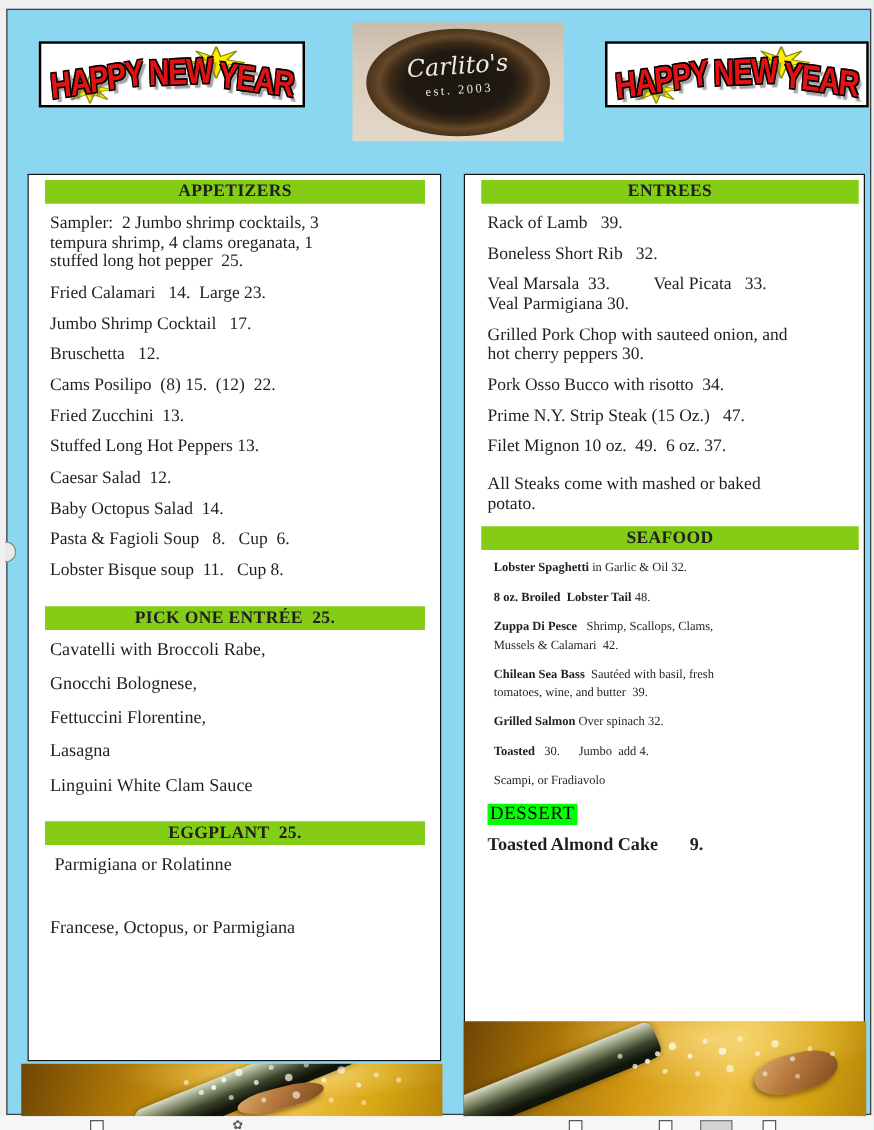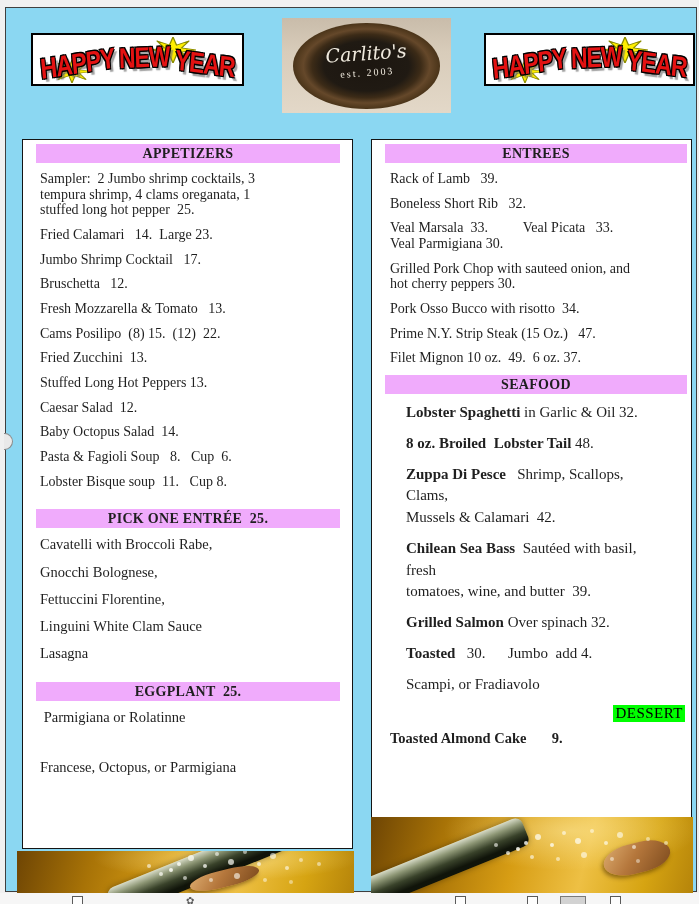--- a/index.html
+++ b/index.html
@@ -57,35 +57,35 @@
     color:#efe9dd; transform:rotate(-4deg); }
   .sign-name { font-style:italic; font-size:19px; font-family:"DejaVu Serif", serif; }
   .sign-est  { font-size:10px; letter-spacing:2px; margin-top:3px; }
   
   .col {
     position:absolute; background:#ffffff; border:1px solid #141414;
   }
   .col-left  { left:22px;  top:139px; width:331px; height:710px; padding:4px 8px 0 17px; }
   .col-right { left:371px; top:139px; width:321px; height:808px; padding:4px 6px 0 18px; }
   .bar {
-    background:#f0abfc; text-align:center; font-weight:bold; font-size:14px;
+    background:#84cc16; text-align:center; font-weight:bold; font-size:14px;
     height:19px; line-height:19px; letter-spacing:.3px; white-space:pre;
   }
   .col-left  .bar { margin:0 4px 8px -4px; }
   .col-right .bar { margin:0 -2px 8px -5px; }
   .item { font-size:14px; line-height:1.12; margin:0 0 9px; white-space:pre-wrap; }
   .item b { font-weight:bold; }
   .sec-pick    { margin-top:20px; }
   .sec-eggpl   { margin-top:20px; }
   .sec-chick   { margin-top:34px; }
   .sec-pick .item, .sec-eggpl .item, .sec-chick .item { margin-bottom:11px; font-size:14.5px; }
   .steak-note { margin:14px 0 10px; font-size:14px; line-height:1.12; white-space:pre-wrap; }
-  .sec-seafood .item { font-size:15px; line-height:1.45; margin:0 16px 9px;font-family:Liberation Serif, serif; }
+  .sec-seafood .item { font-size:10px; line-height:1.45; margin:0 5px 9px;font-family:Liberation Serif, serif; }
   .sec-seafood { margin-top:2px; }
-  .dessert-row { text-align:right; margin:4px 0 8px; }
+  .dessert-row { text-align:left; margin:4px 0 8px; }
   .dessert-label {
     display:inline-block; background:#00ff00; color:#000;
     font-size:15px; padding:0 2px; letter-spacing:.5px;
   }
   .dessert-item { font-size:14.5px; white-space:pre-wrap;font-weight:bold; }
   
   .champagne {
     position:absolute; overflow:hidden;
     background:
       radial-gradient(ellipse at 62% 18%, rgba(255,235,160,.55) 0%, rgba(255,235,160,0) 45%),
@@ -180,39 +180,38 @@
   <div class="sec">
     <div class="bar">APPETIZERS</div>
     <div>
 
     <p class="item"><b></b><span>Sampler:  2 Jumbo shrimp cocktails, 3
 tempura shrimp, 4 clams oreganata, 1
 stuffed long hot pepper  25.</span></p>
         <p class="item"><b></b><span>Fried Calamari   14.  Large 23.</span></p>
         <p class="item"><b></b><span>Jumbo Shrimp Cocktail   17.</span></p>
         <p class="item"><b></b><span>Bruschetta   12.</span></p>
-        <p class="item"><b></b><span>Fresh Mozzarella &amp; Tomato   13.</span></p>
         <p class="item"><b></b><span>Cams Posilipo  (8) 15.  (12)  22.</span></p>
         <p class="item"><b></b><span>Fried Zucchini  13.</span></p>
         <p class="item"><b></b><span>Stuffed Long Hot Peppers 13.</span></p>
         <p class="item"><b></b><span>Caesar Salad  12.</span></p>
         <p class="item"><b></b><span>Baby Octopus Salad  14.</span></p>
         <p class="item"><b></b><span>Pasta &amp; Fagioli Soup   8.   Cup  6.</span></p>
         <p class="item"><b></b><span>Lobster Bisque soup  11.   Cup 8.</span></p>
       </div>
   </div>
   <div class="sec sec-pick">
     <div class="bar">PICK ONE ENTRÉE  25.</div>
     <div>
 
     <p class="item"><b></b><span>Cavatelli with Broccoli Rabe,</span></p>
         <p class="item"><b></b><span>Gnocchi Bolognese,</span></p>
         <p class="item"><b></b><span>Fettuccini Florentine,</span></p>
+        <p class="item"><b></b><span>Lasagna</span></p>
         <p class="item"><b></b><span>Linguini White Clam Sauce</span></p>
-        <p class="item"><b></b><span>Lasagna</span></p>
       </div>
   </div>
   <div class="sec sec-eggpl">
     <div class="bar">EGGPLANT  25.</div>
     <div>
 
     <p class="item"><b></b><span> Parmigiana or Rolatinne</span></p>
       </div>
   </div>
   <div class="sec sec-chick">
@@ -232,20 +231,22 @@
         <p class="item"><b></b><span>Boneless Short Rib   32.</span></p>
         <p class="item"><b></b><span>Veal Marsala  33.          Veal Picata   33.
 Veal Parmigiana 30.</span></p>
         <p class="item"><b></b><span>Grilled Pork Chop with sauteed onion, and
 hot cherry peppers 30.</span></p>
         <p class="item"><b></b><span>Pork Osso Bucco with risotto  34.</span></p>
         <p class="item"><b></b><span>Prime N.Y. Strip Steak (15 Oz.)   47.</span></p>
         <p class="item"><b></b><span>Filet Mignon 10 oz.  49.  6 oz. 37.</span></p>
       </div>
   </div>
+  <p class="steak-note">All Steaks come with mashed or baked
+potato.</p>
   <div class="sec sec-seafood">
     <div class="bar">SEAFOOD</div>
     <div>
 
     <p class="item"><b>Lobster Spaghetti</b><span> in Garlic &amp; Oil 32.</span></p>
         <p class="item"><b>8 oz. Broiled  Lobster Tail</b><span> 48.</span></p>
         <p class="item"><b>Zuppa Di Pesce</b><span>   Shrimp, Scallops, Clams,
 Mussels &amp; Calamari  42.</span></p>
         <p class="item"><b>Chilean Sea Bass</b><span>  Sautéed with basil, fresh
 tomatoes, wine, and butter  39.</span></p>

